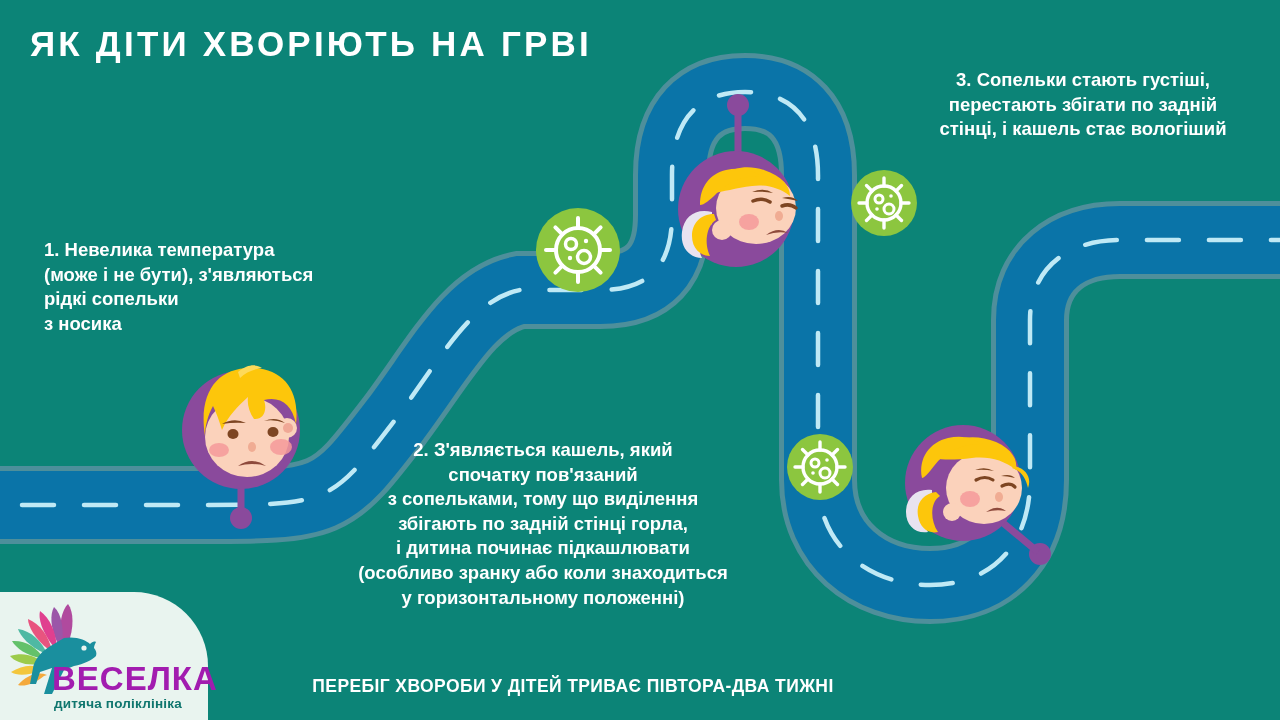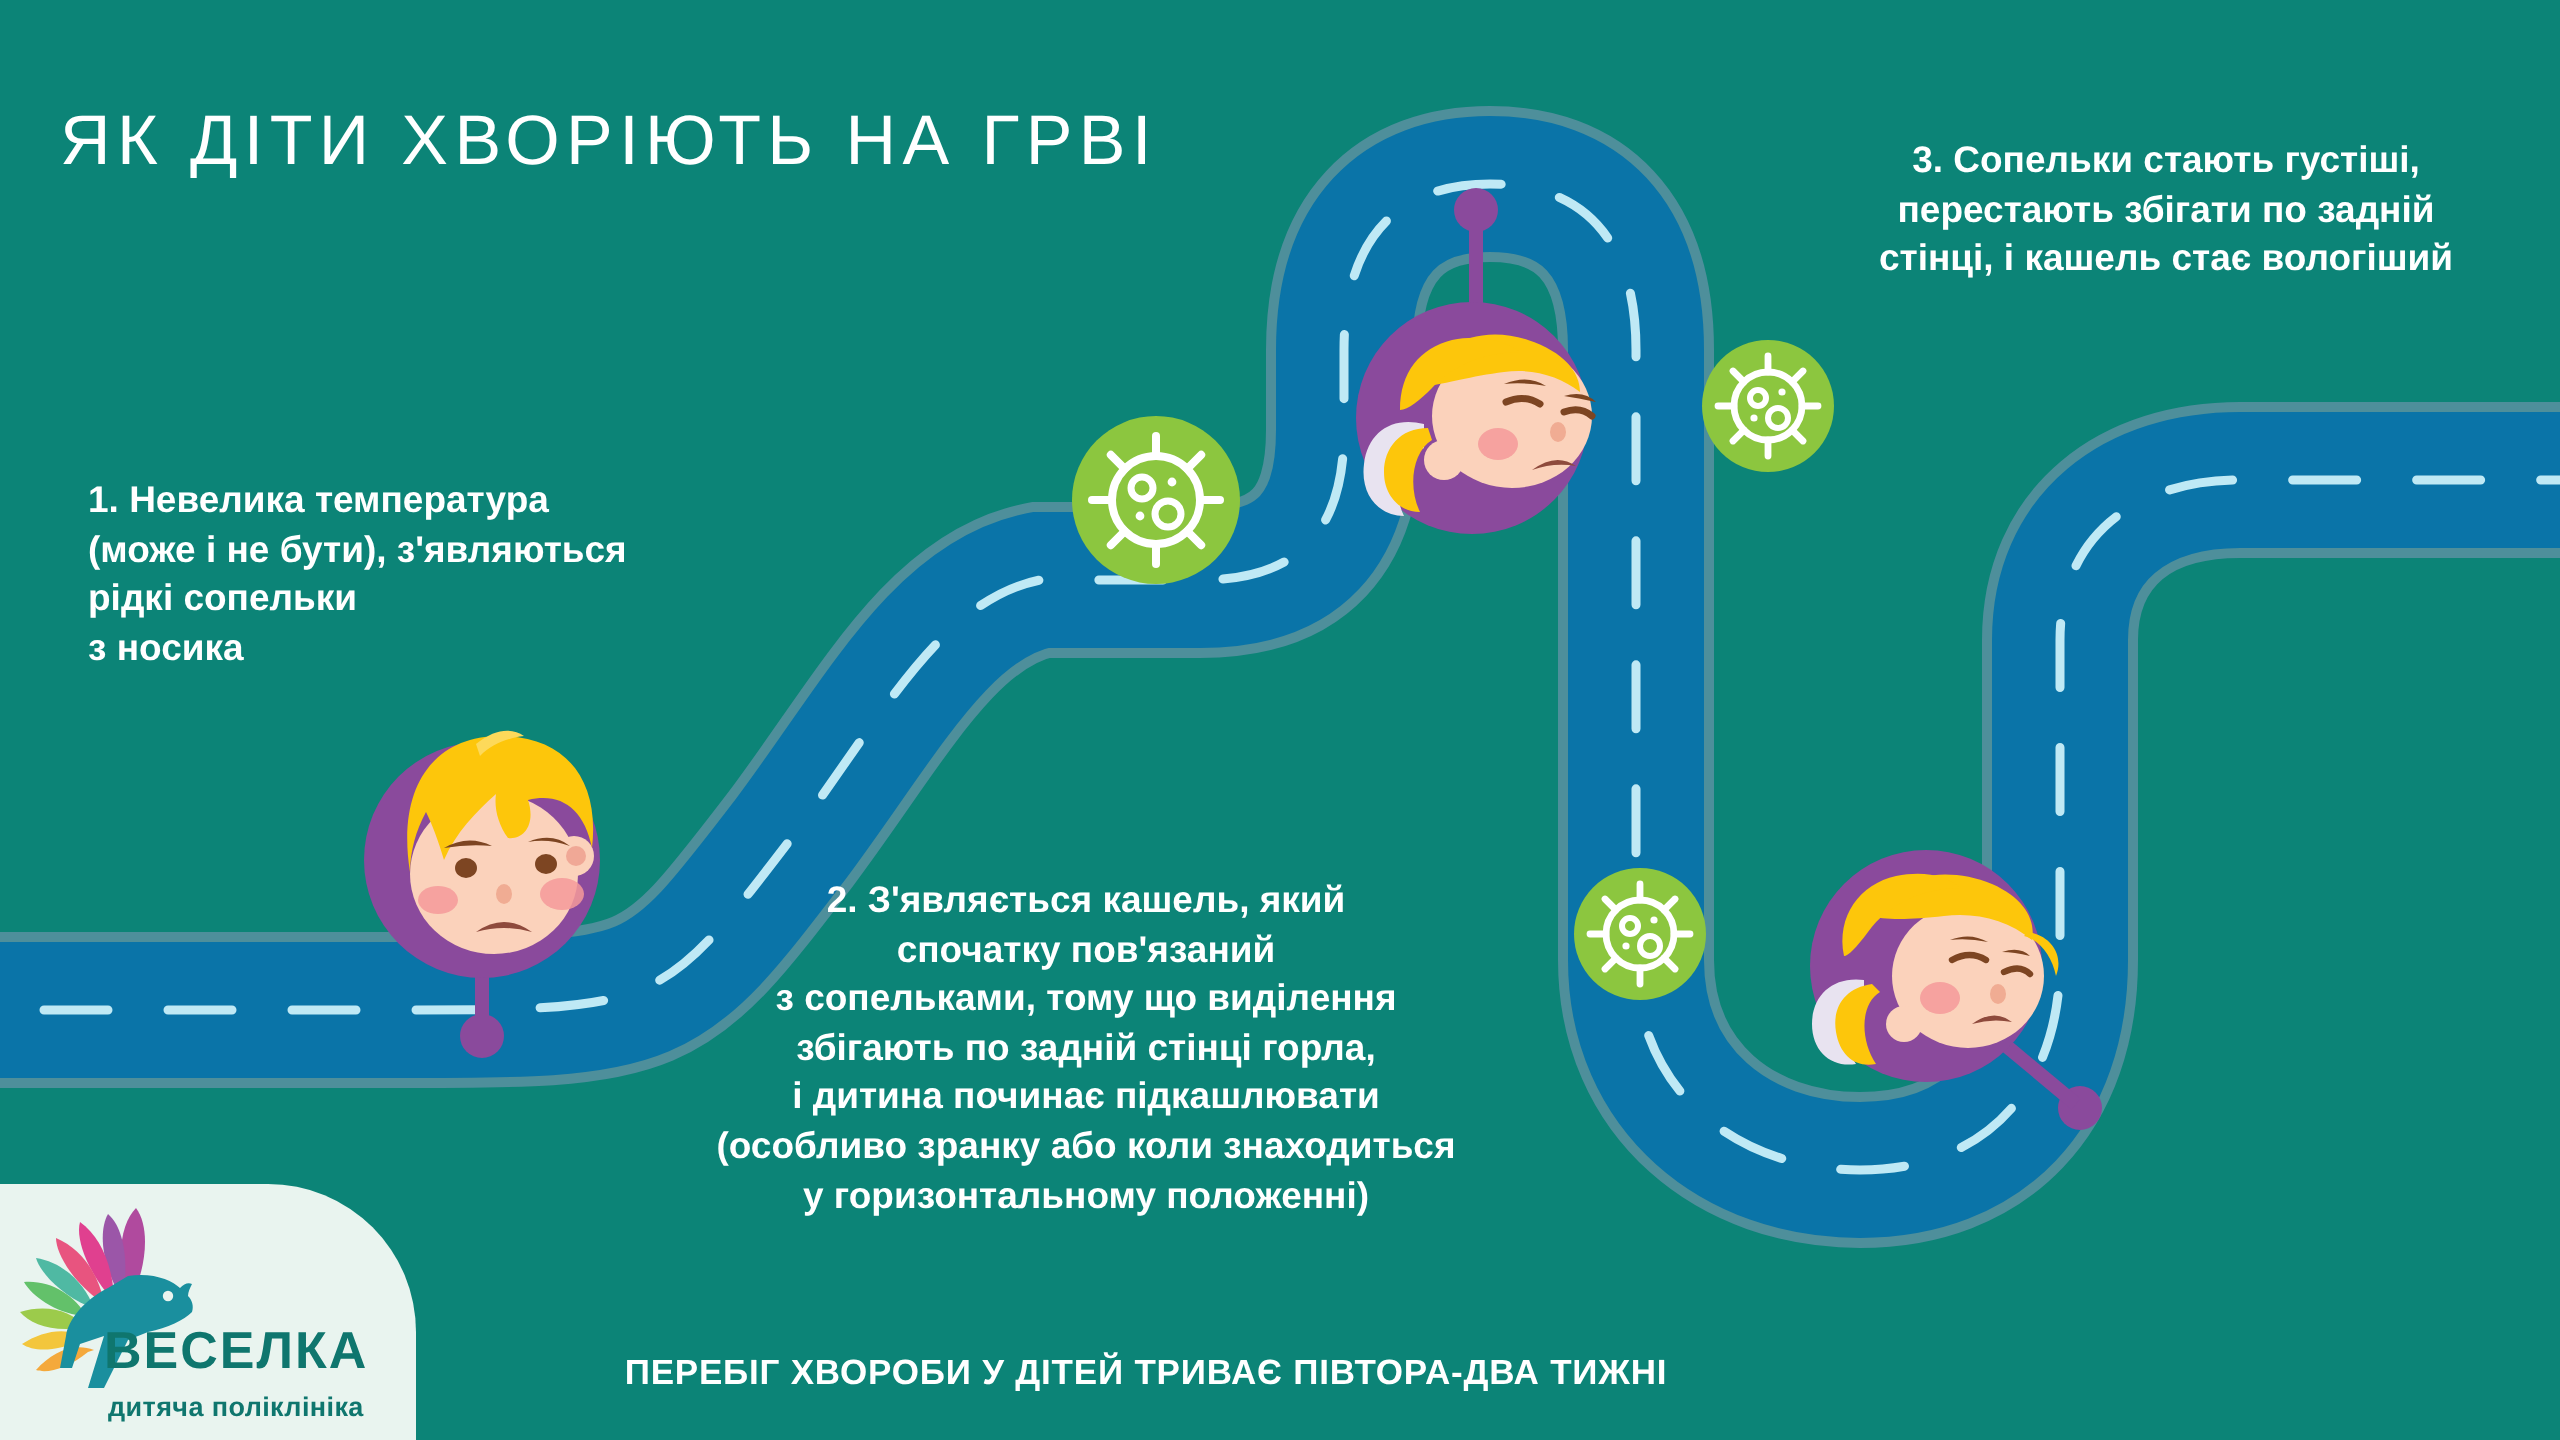--- a/index.html
+++ b/index.html
@@ -13,25 +13,24 @@
     width: 1280px; height: 720px;
     background: #0c8477;
     overflow: hidden;
   }
   #roadmap { position: absolute; left: 0; top: 0; width: 1280px; height: 720px; }
 
   .title {
     position: absolute;
     left: 30px; top: 24px;
     font-size: 35px;
-    font-weight: normal;
+    font-weight: bold;
     letter-spacing: 3.2px;
     color: #ffffff;
     white-space: nowrap;
-    margin-top: 27px;
   }
 
   .step {
     position: absolute;
     color: #ffffff;
     font-weight: bold;
     line-height: 1.33;
     white-space: pre-line;
   }
   #step1 { left: 44px; top: 238px; font-size: 18.5px; text-align: left; }
@@ -54,23 +53,23 @@
     position: absolute;
     left: -24px; top: 592px;
     width: 232px; height: 152px;
     background: #e9f4ef;
     border-top-right-radius: 74px;
   }
   #logo-bird { position: absolute; left: 30px; top: 6px; }
   #logo-name {
     position: absolute;
     left: 76px; top: 68px;
-    font-size: 26px;
-    font-weight: bold;
-    color: #0f766e;
+    font-size: 33px;
+    font-weight: bold;
+    color: #a21caf;
     letter-spacing: 1px;
   }
   #logo-sub {
     position: absolute;
     left: 78px; top: 104px;
     font-size: 13.5px;
     font-weight: bold;
     color: #0f766e;
     letter-spacing: 0.2px;
   }

